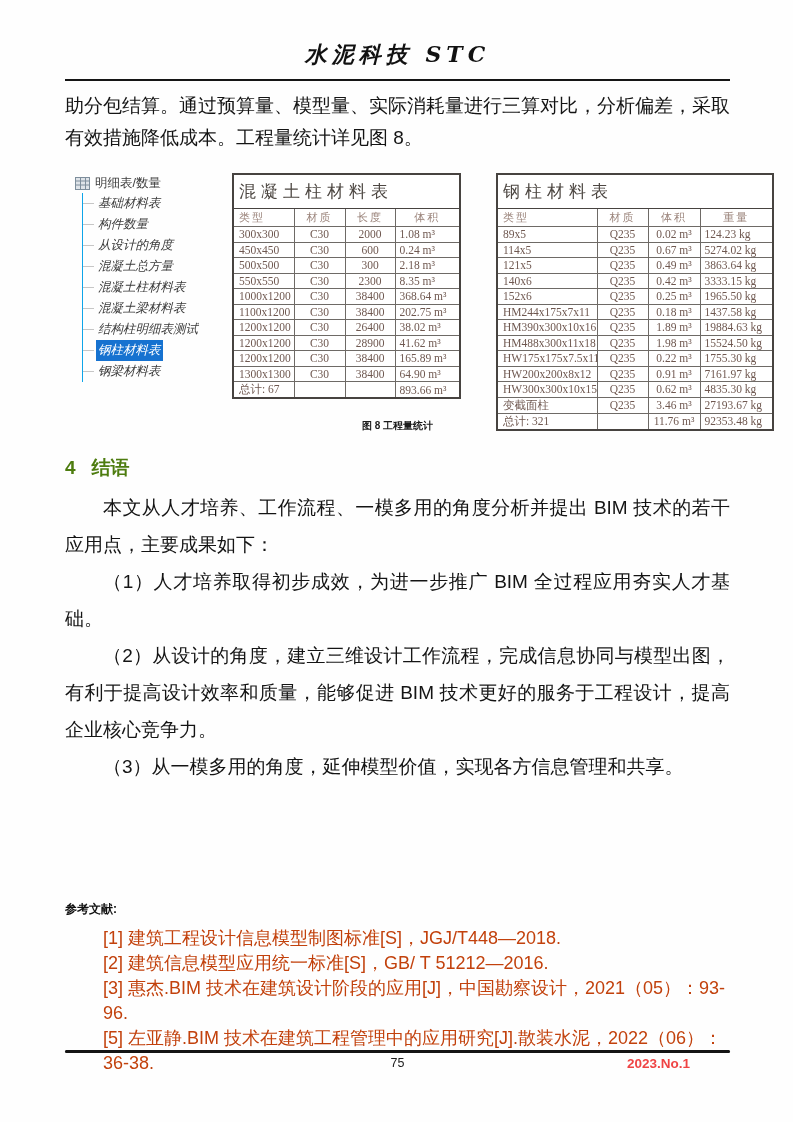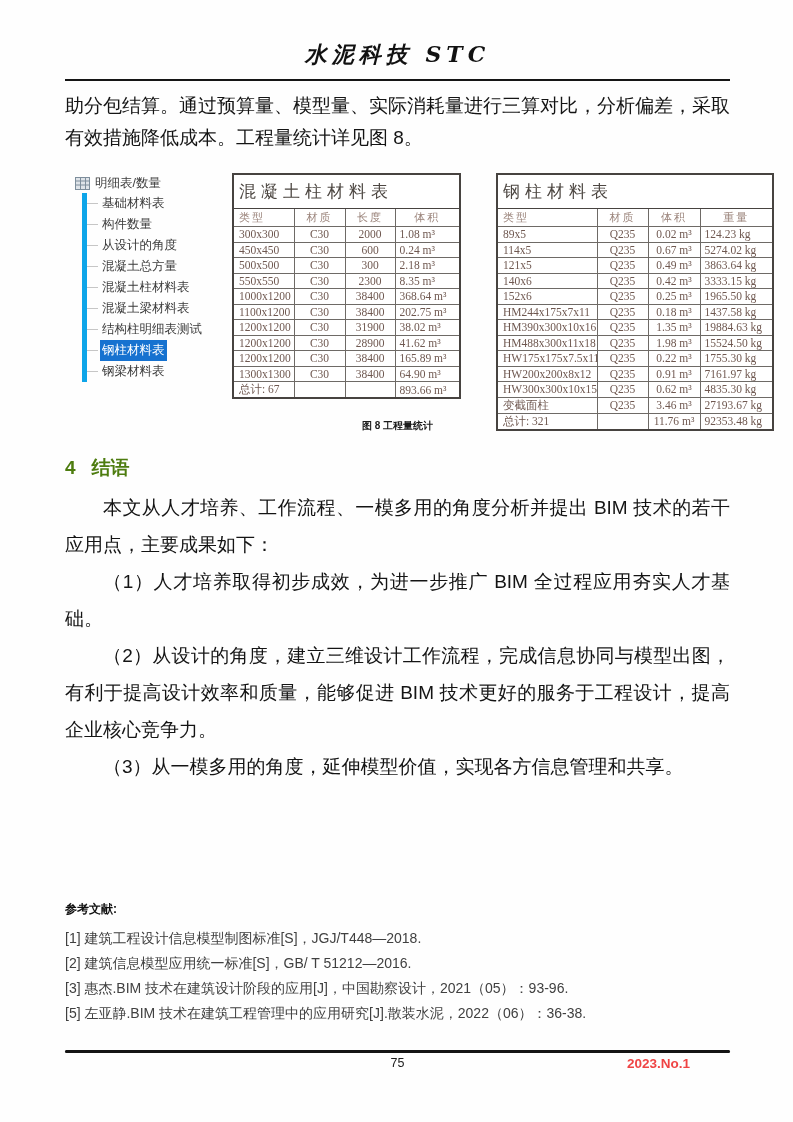--- a/index.html
+++ b/index.html
@@ -36,21 +36,21 @@
     text-align:justify;
     color:#141414;
   }
 
   
   .figure-wrap { margin-top:14px; height:240px; display:flex; align-items:flex-start;gap:20px; }
 
   
   .tree { width:130px; margin-left:10px; font-size:12.5px; color:#3a3a3a; flex:none; }
   .tree-root { display:flex; align-items:center; gap:5px; line-height:20px; white-space:nowrap; }
-  .tree-children { margin-left:7px; border-left:5px solid #0ea5e9; }
+  .tree-children { margin-left:7px; border-left:1px solid #0ea5e9;font-style:italic; }
   .tree-item { position:relative; padding-left:13px; line-height:21px; white-space:nowrap; }
   .tree-item::before {
     content:""; position:absolute; left:0; top:10px; width:11px;
     border-top:1px solid #c6c6c6;
   }
   .tree-label { display:inline-block; padding:0 2px; }
   .tree-label.selected { background:#1672d0; color:#fff; }
 
   
   table.mat-table {
@@ -102,21 +102,21 @@
   .section-heading .sec-no { margin-right:16px; }
   .body-para {
     font-size:19px; line-height:37px; text-align:justify;
     text-indent:2em; color:#141414; margin:0;
   }
   .body-para.first { margin-top:8px; }
 
   
   .refs { margin-top:116px; }
   .refs-heading { font-size:12px; font-weight:bold; color:#0f0f0f; margin-bottom:8px; }
-  .ref-item { font-size:14px; line-height:25px; color:#404040; }
+  .ref-item { font-size:18px; line-height:25px; color:#c2410c;margin-left:38px; }
 
   
   .footer { position:absolute; left:65px; right:63px; top:1050px; }
   .footer-rule { height:3px; background:#141414; border-radius:2px/3px; }
   .footer-row { position:relative; margin-top:3px; height:18px; }
   .footer-page { position:absolute; left:0; right:0; text-align:center; font-size:12.5px; color:#1a1a1a; }
   .footer-issue { position:absolute; right:40px; font-size:13.5px; font-weight:bold; color:#ef4444; }
 
   .icon-svg { display:block; }
 </style>
@@ -209,21 +209,21 @@
           </tr>
           <tr>
             <td>1100x1200</td>
             <td>C30</td>
             <td>38400</td>
             <td>202.75 m³</td>
           </tr>
           <tr>
             <td>1200x1200</td>
             <td>C30</td>
-            <td>31900</td>
+            <td>26400</td>
             <td>38.02 m³</td>
           </tr>
           <tr>
             <td>1200x1200</td>
             <td>C30</td>
             <td>28900</td>
             <td>41.62 m³</td>
           </tr>
           <tr>
             <td>1200x1200</td>
@@ -297,21 +297,21 @@
           </tr>
           <tr>
             <td>HM244x175x7x11</td>
             <td>Q235</td>
             <td>0.18 m³</td>
             <td>1437.58 kg</td>
           </tr>
           <tr>
             <td>HM390x300x10x16</td>
             <td>Q235</td>
-            <td>1.35 m³</td>
+            <td>1.89 m³</td>
             <td>19884.63 kg</td>
           </tr>
           <tr>
             <td>HM488x300x11x18</td>
             <td>Q235</td>
             <td>1.98 m³</td>
             <td>15524.50 kg</td>
           </tr>
           <tr>
             <td>HW175x175x7.5x11</td>

